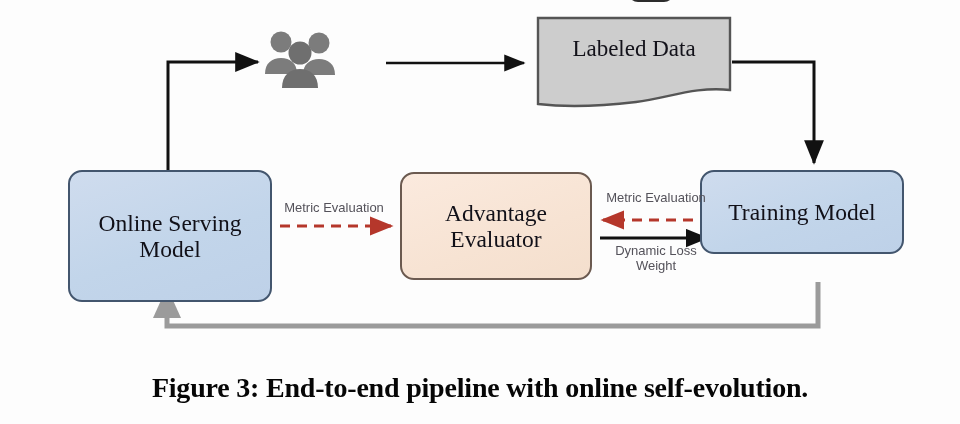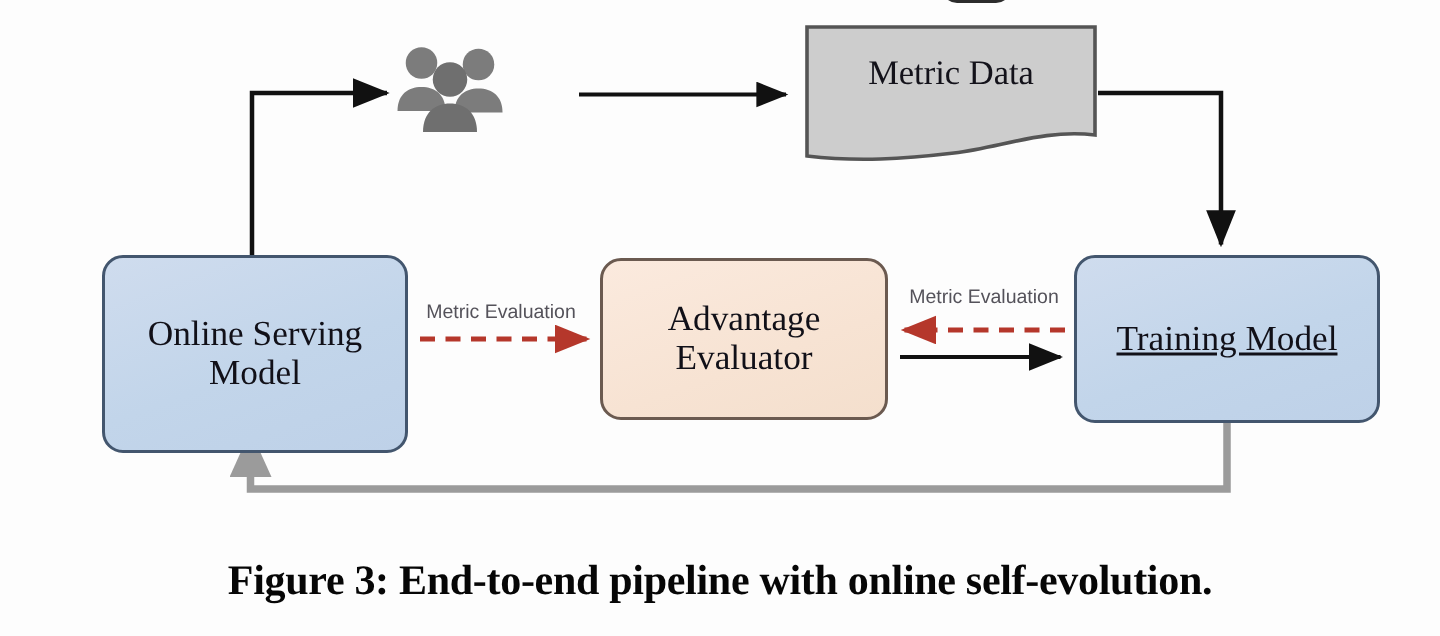--- a/index.html
+++ b/index.html
@@ -59,28 +59,27 @@
     top: 172px;
     width: 192px;
     height: 108px;
     background: linear-gradient(160deg, #fbeade 0%, #f7e3d3 60%, #f4dfcd 100%);
     border: 2px solid #6b5a50;
     font-size: 23.5px;
     align-items: center;
   }
 
   #node-training {
-    left: 716px;
+    left: 700px;
     top: 170px;
     width: 204px;
-    height: 112px;
+    height: 84px;
     background: linear-gradient(160deg, #cfdcee 0%, #c2d5ea 55%, #bed1e8 100%);
     border: 2px solid #43566e;
     font-size: 23.5px;
-    text-decoration: underline;
   }
 
   
   #node-labeled {
     position: absolute;
     left: 536px;
     top: 16px;
     width: 196px;
     height: 92px;
     z-index: 5;
@@ -250,37 +249,39 @@
 
       <circle cx="38" cy="27" r="11.5" fill="#6f6f6f"></circle>
       <path d="M20,62 C20,49 28,43 38,43 C48,43 56,49 56,62 Z" fill="#6f6f6f"></path>
     </svg>
   </div>
 
   <div id="node-labeled">
     <svg viewBox="0 0 196 92" xmlns="http://www.w3.org/2000/svg">
       <path d="M2,2 L194,2 L194,74 C160,70 132,82 100,86 C66,90 36,92 2,88 Z" fill="#cdcdcd" stroke="#555555" stroke-width="2.4" stroke-linejoin="miter"></path>
     </svg>
-    <div class="doc-text">Metric Data</div>
+    <div class="doc-text">Labeled Data</div>
   </div>
 
   <div id="node-online" class="node">
     <span class="node-label">Online Serving
 Model</span>
   </div>
 
   <div id="node-advantage" class="node">
     <span class="node-label">Advantage
 Evaluator</span>
   </div>
 
   <div id="node-training" class="node">
     <span class="node-label">Training Model</span>
   </div>
 
   <div id="label-metric-left" class="edge-label">Metric Evaluation</div>
 
   <div id="label-metric-right" class="edge-label">Metric Evaluation</div>
 
+  <div id="label-dynamic-loss" class="edge-label">Dynamic Loss
+Weight</div>
 
   <div id="caption">Figure 3: End-to-end pipeline with online self-evolution.</div>
 
 </div>
 
 </body></html>

